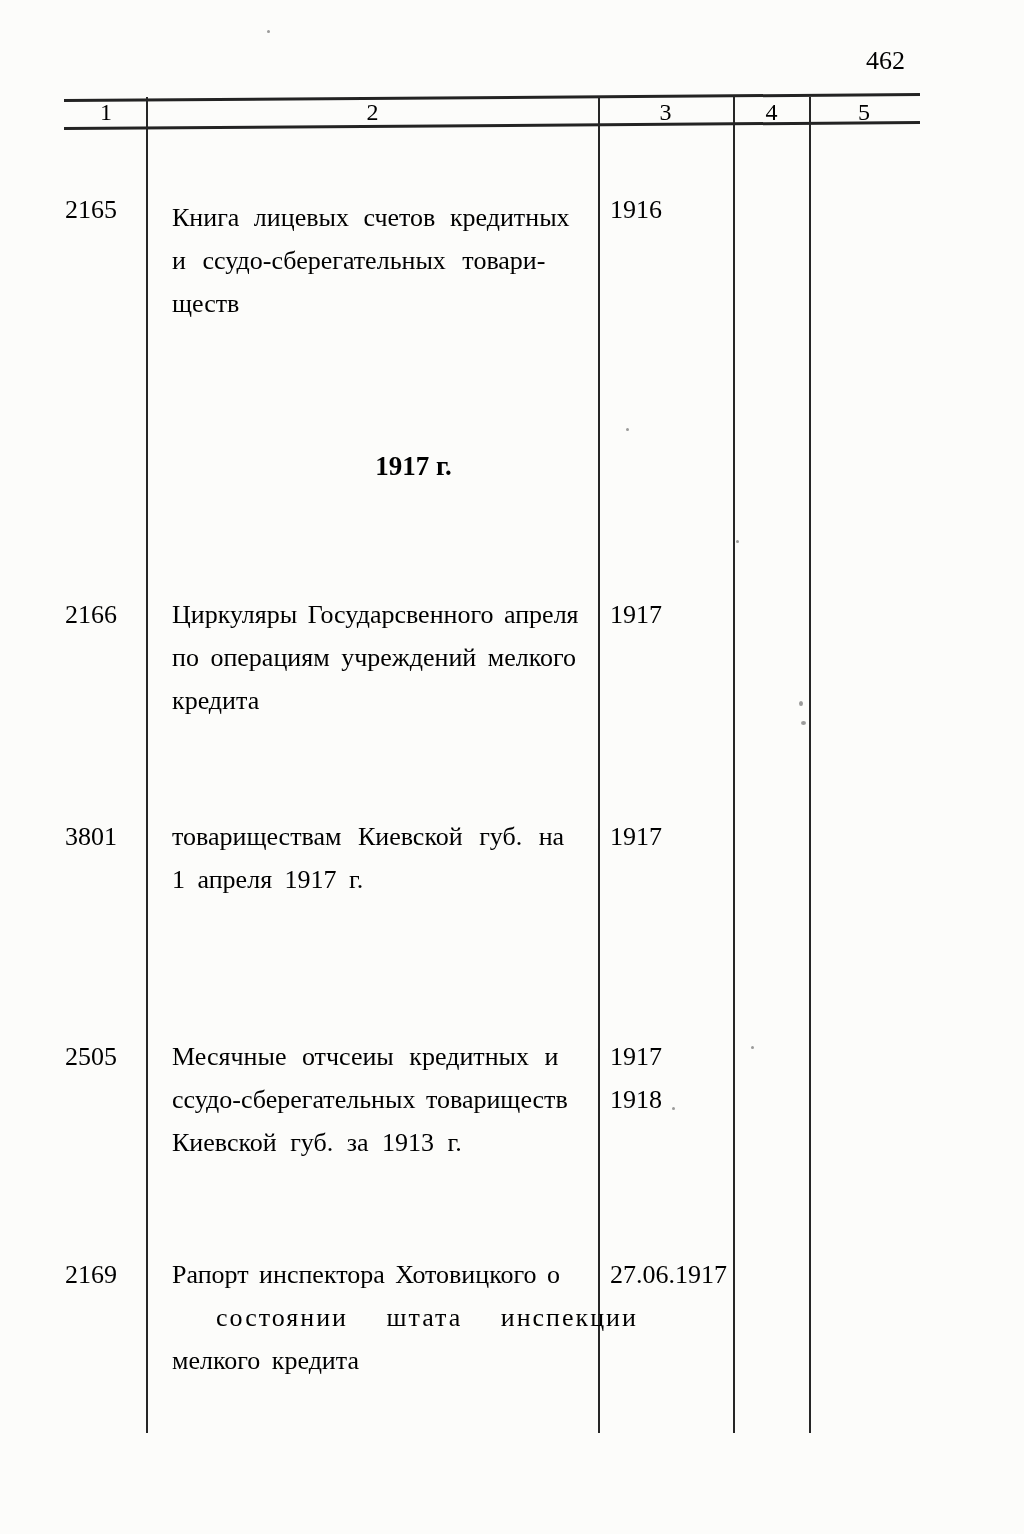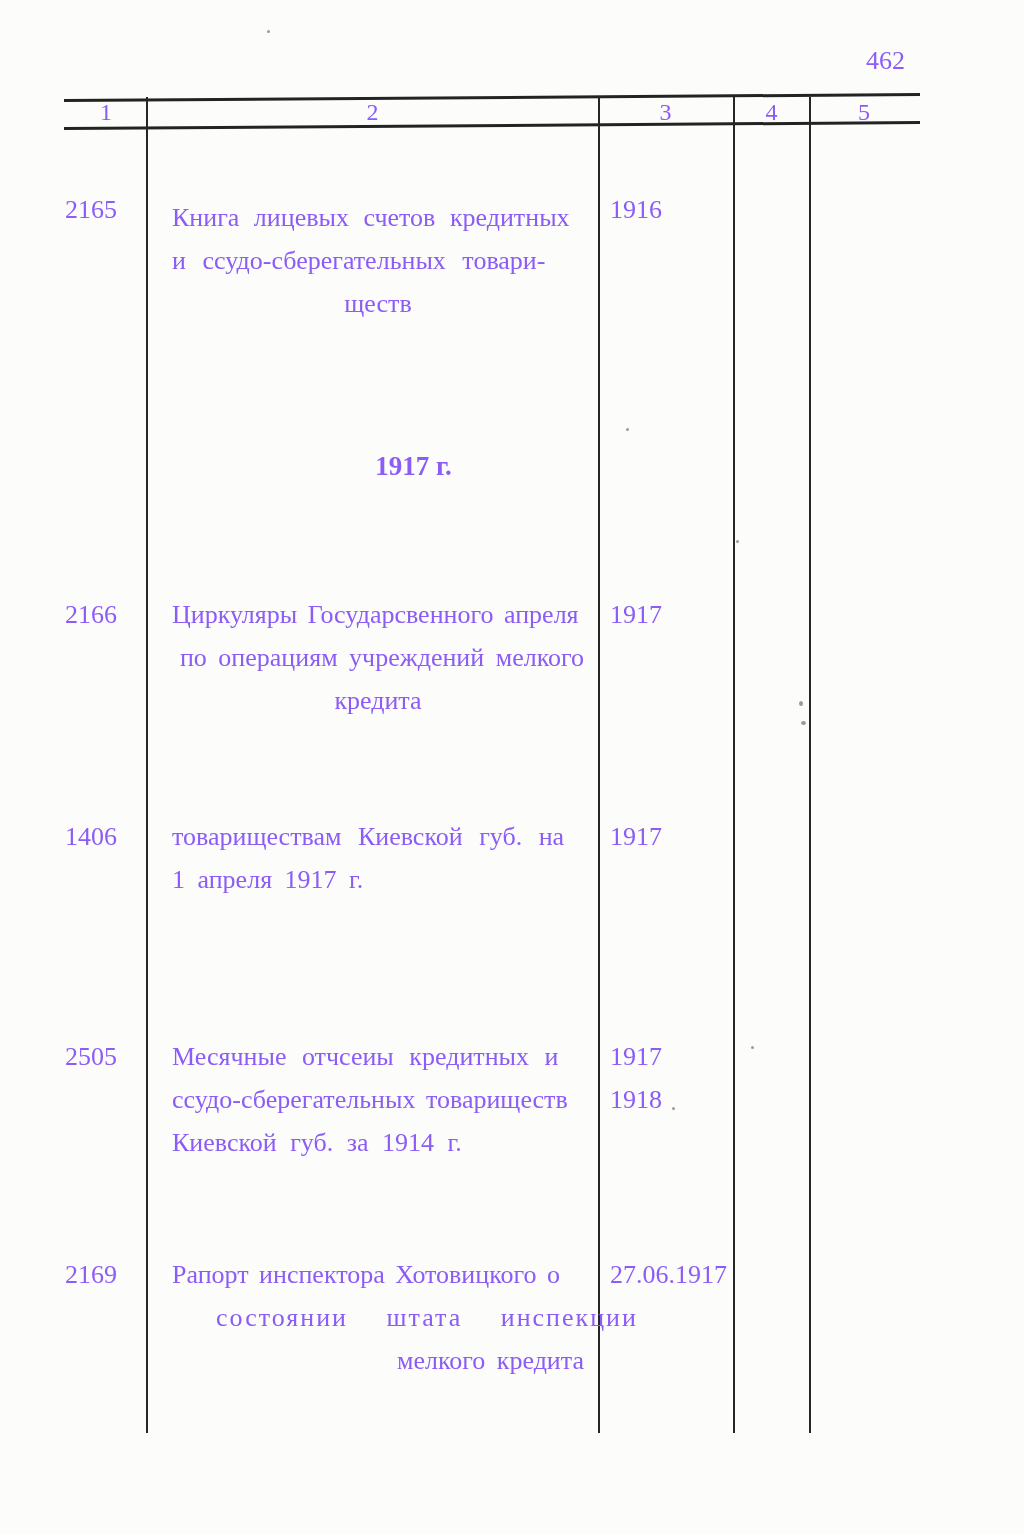--- a/index.html
+++ b/index.html
@@ -2,21 +2,21 @@
 <html><head>
 <meta charset="utf-8">
 <style>
   html,body{margin:0;padding:0;background:#ffffff;}
   .sheet{
     position:relative;
     width:1024px;height:1534px;
     background:#fcfcfa;
     overflow:hidden;
     font-family:"Liberation Serif","DejaVu Serif",serif;
-    color:#8b5cf6;
+    color:#000000;
   }
   .page-number{
     position:absolute;left:866px;top:47px;
     font-size:26px;line-height:28px;
   }
   
   .rule{
     position:absolute;left:64px;width:856px;height:3px;
     background:#232323;
     transform:rotate(-0.4deg);
@@ -57,23 +57,23 @@
   .desc{position:absolute;left:107px;width:412px;}
   .dates{position:absolute;left:545px;width:130px;}
   .dline{font-size:26px;line-height:43px;white-space:nowrap;}
   
   .year-heading{
     position:absolute;left:147px;top:445px;width:533px;
     text-align:center;font-weight:bold;
     font-size:27px;line-height:43px;
   }
   
-  .ws0{word-spacing:0;text-align:center;}
+  .ws0{word-spacing:0;}
   .ws4{word-spacing:4px;}
-  .ws5{word-spacing:5px;text-align:right;}
+  .ws5{word-spacing:5px;}
   .ws6{word-spacing:6px;}
   .ws7{word-spacing:7px;}
   .ws8{word-spacing:8px;margin-top:8px;}
   .ws9{word-spacing:9px;}
   .ws10{word-spacing:10px;}
   .ws30{word-spacing:30px;margin-left:44px;}
   .ws34{word-spacing:34px;}
   .ls2{letter-spacing:2px;}
   
   .speck{
@@ -129,36 +129,36 @@
       <div class="dline ws4">Циркуляры Государсвенного апреля</div>
       <div class="dline ws5">по операциям учреждений мелкого</div>
       <div class="dline ws0">кредита</div>
     </div>
     <div class="dates">
       <div class="dline">1917</div>
     </div>
   </section>
 
   <section class="entry e2">
-    <div class="num">1406</div>
+    <div class="num">3801</div>
     <div class="desc">
       <div class="dline ws10">товариществам Киевской губ. на</div>
       <div class="dline ws6">1 апреля 1917 г.</div>
     </div>
     <div class="dates">
       <div class="dline">1917</div>
     </div>
   </section>
 
   <section class="entry e3">
     <div class="num">2505</div>
     <div class="desc">
       <div class="dline ws9">Месячные отчсеиы кредитных и</div>
       <div class="dline ws4">ссудо-сберегательных товариществ</div>
-      <div class="dline ws7">Киевской губ. за 1914 г.</div>
+      <div class="dline ws7">Киевской губ. за 1913 г.</div>
     </div>
     <div class="dates">
       <div class="dline">1917</div>
       <div class="dline">1918</div>
     </div>
   </section>
 
   <section class="entry e4">
     <div class="num">2169</div>
     <div class="desc">

